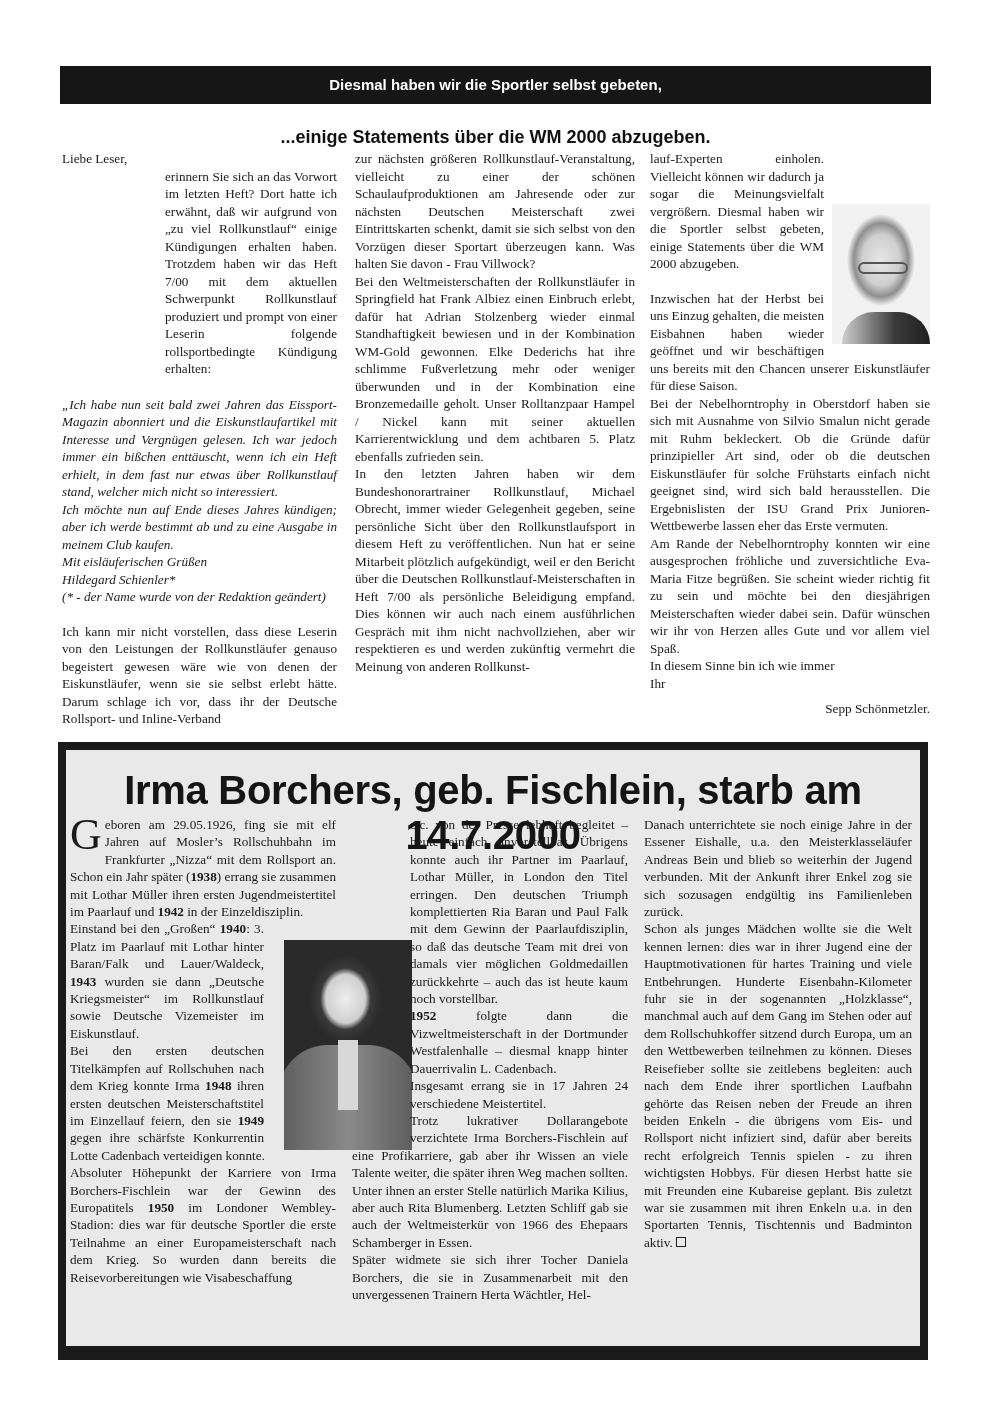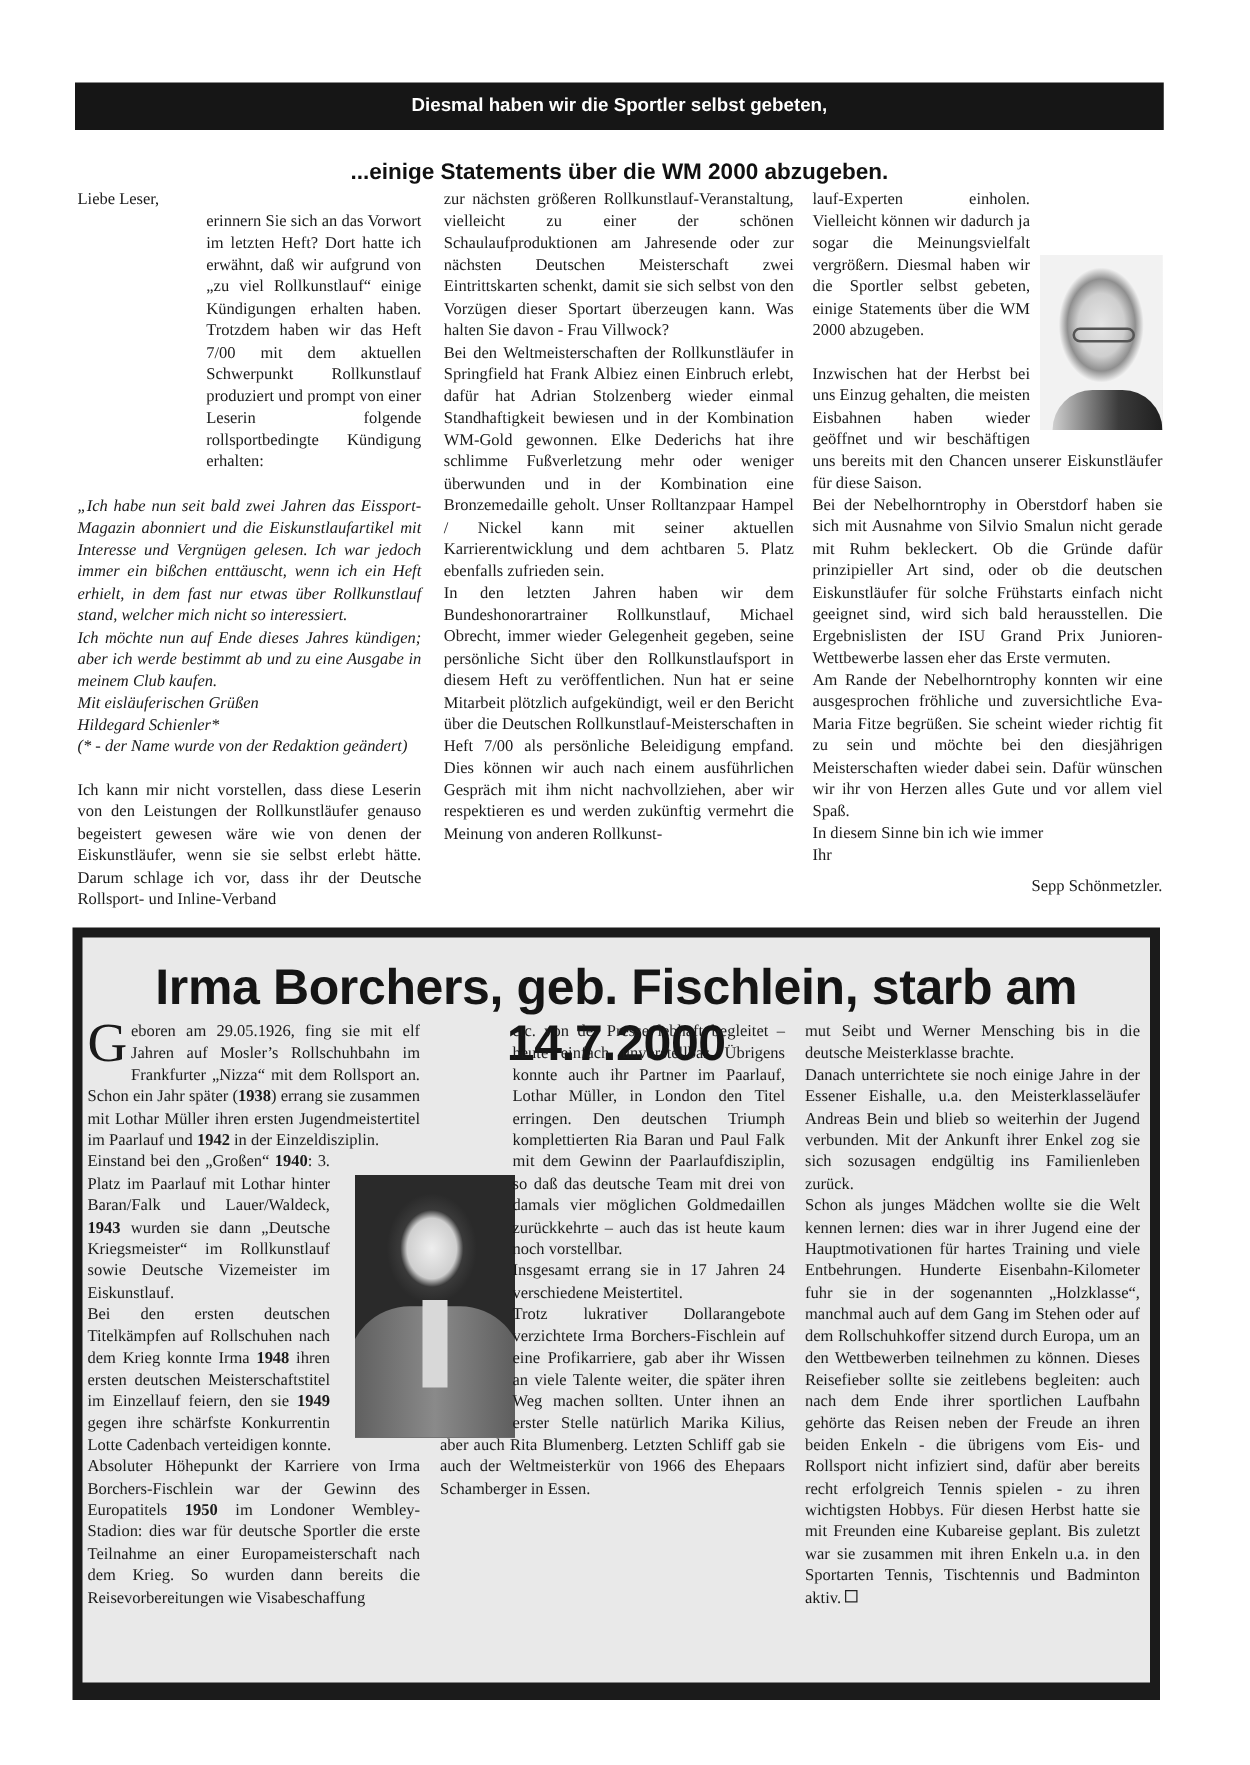--- a/index.html
+++ b/index.html
@@ -95,26 +95,27 @@
       <p><span>Absoluter Höhepunkt der Karriere von Irma Borchers-Fischlein war der Gewinn des Europatitels </span><b>1950</b><span> im Londoner Wembley-Stadion: dies war für deutsche Sportler die erste Teilnahme an einer Europameisterschaft nach dem Krieg. So wurden dann bereits die Reisevorbereitungen wie Visabeschaffung</span></p>
     </div>
 
     <div class="photo-irma">
       <span class="jacket"></span>
       <span class="collar"></span>
     </div>
 
     <div class="bcol b2">
       <p><span style="float:left;width:58px;height:210px;margin-top:104px"></span><span>etc. von der Presse lebhaft begleitet – heute einfach unvorstellbar. Übrigens konnte auch ihr Partner im Paarlauf, Lothar Müller, in London den Titel erringen. Den deutschen Triumph komplettierten Ria Baran und Paul Falk mit dem Gewinn der Paarlaufdisziplin, so daß das deutsche Team mit drei von damals vier möglichen Goldmedaillen zurückkehrte – auch das ist heute kaum noch vorstellbar.</span></p>
+      <p><b>1952</b><span> folgte dann die Vizweltmeisterschaft in der Dortmunder Westfalenhalle – diesmal knapp hinter Dauerrivalin L. Cadenbach.</span></p>
       <p>Insgesamt errang sie in 17 Jahren 24 verschiedene Meistertitel.</p>
       <p>Trotz lukrativer Dollarangebote verzichtete Irma Borchers-Fischlein auf eine Profikarriere, gab aber ihr Wissen an viele Talente weiter, die später ihren Weg machen sollten. Unter ihnen an erster Stelle natürlich Marika Kilius, aber auch Rita Blumenberg. Letzten Schliff gab sie auch der Weltmeisterkür von 1966 des Ehepaars Schamberger in Essen.</p>
+      <p>Später widmete sie sich ihrer Tocher Daniela Borchers, die sie in Zusammenarbeit mit den unvergessenen Trainern Herta Wächtler, Hel-</p>
     </div>
 
     <div class="bcol b3">
-      <p>mut Seibt und Werner Mensching bis in die deutsche Meisterklasse brachte.</p>
       <p>Danach unterrichtete sie noch einige Jahre in der Essener Eishalle, u.a. den Meisterklasseläufer Andreas Bein und blieb so weiterhin der Jugend verbunden. Mit der Ankunft ihrer Enkel zog sie sich sozusagen endgültig ins Familienleben zurück.</p>
       <p><span>Schon als junges Mädchen wollte sie die Welt kennen lernen: dies war in ihrer Jugend eine der Hauptmotivationen für hartes Training und viele Entbehrungen. Hunderte Eisenbahn-Kilometer fuhr sie in der sogenannten „Holzklasse“, manchmal auch auf dem Gang im Stehen oder auf dem Rollschuhkoffer sitzend durch Europa, um an den Wettbewerben teilnehmen zu können. Dieses Reisefieber sollte sie zeitlebens begleiten: auch nach dem Ende ihrer sportlichen Laufbahn gehörte das Reisen neben der Freude an ihren beiden Enkeln - die übrigens vom Eis- und Rollsport nicht infiziert sind, dafür aber bereits recht erfolgreich Tennis spielen - zu ihren wichtigsten Hobbys. Für diesen Herbst hatte sie mit Freunden eine Kubareise geplant. Bis zuletzt war sie zusammen mit ihren Enkeln u.a. in den Sportarten Tennis, Tischtennis und Badminton aktiv.</span><span class="endmark"></span></p>
     </div>
   </div>
 </div>
 
 <div class="footer">
   <span>Eissport-Magazin</span>
   <b>8/2000</b>
   <span class="logo">

